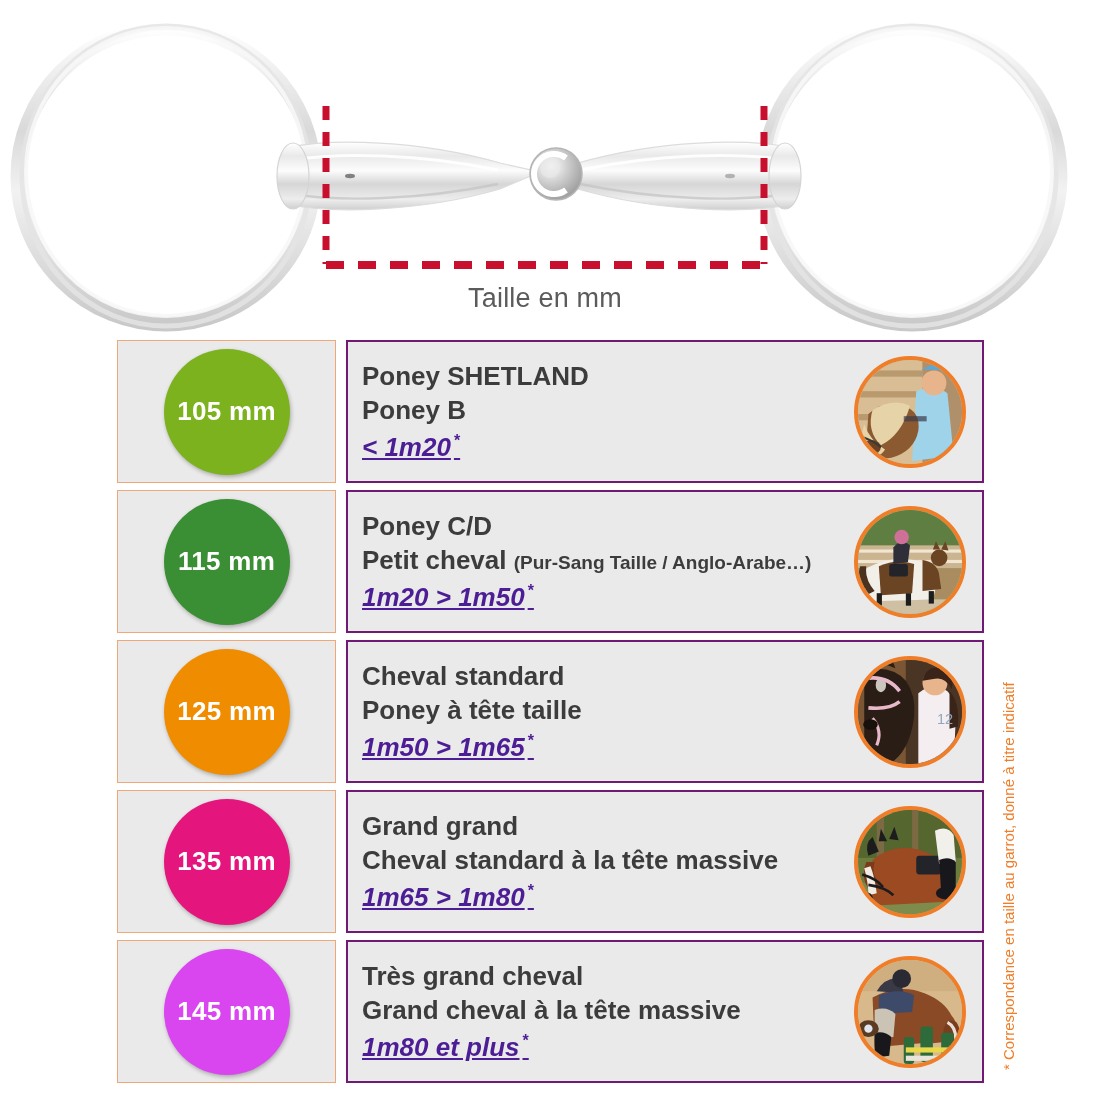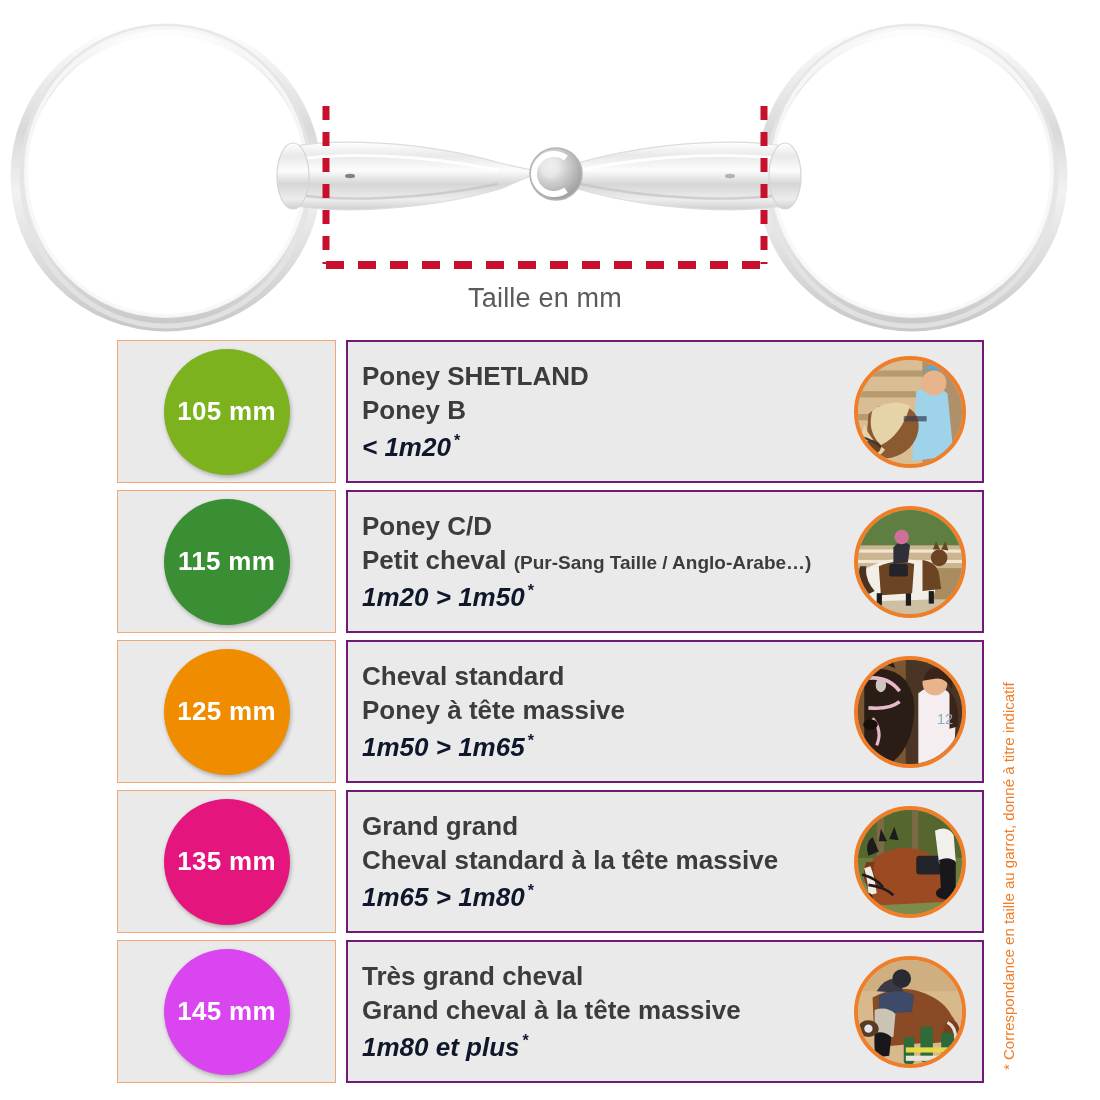--- a/index.html
+++ b/index.html
@@ -99,24 +99,25 @@
   }
   .line-main .sub {
     font-size: 19px;
     font-weight: bold;
     color: #3c3c3c;
   }
   .line-range {
     font-size: 26px;
     font-weight: bold;
     font-style: italic;
-    color: #0f172a;
+    color: #4c1d95;
     line-height: 1.32;
     margin-top: 2px;
     white-space: nowrap;
+    text-decoration: underline;
   }
   .line-range .star {
     font-size: 16px;
     font-style: normal;
     vertical-align: super;
     margin-left: 3px;
   }
 
   .photo {
     width: 112px;
@@ -285,21 +286,21 @@
     </div>
   </div>
 
   <div class="size-row">
     <div class="cell-circle">
       <div class="size-circle" style="background:#f08c00">125 mm</div>
     </div>
     <div class="cell-info">
       <div class="info-text">
         <div class="line-main">Cheval standard</div>
-        <div class="line-main"><span>Poney à tête massive</span><span class="sub"></span></div>
+        <div class="line-main"><span>Poney à tête taille</span><span class="sub"></span></div>
         <div class="line-range"><span>1m50 &gt; 1m65</span><span class="star">*</span></div>
       </div>
       <div class="photo">
         <svg viewBox="0 0 100 100" preserveAspectRatio="xMidYMid slice">
           <rect width="100" height="100" fill="#6b4a2c"></rect>
           <rect x="0" y="0" width="46" height="100" fill="#7a5634"></rect>
           <rect x="46" y="0" width="54" height="100" fill="#4a3524"></rect>
           <path d="M6,10 q26,-6 40,10 q10,14 8,34 q-4,34 -24,46 l-24,-6 Z" fill="#2a1d15"></path>
           <path d="M10,8 l4,-8 8,10 Z" fill="#2a1d15"></path>
           <path d="M26,4 l6,-6 4,10 Z" fill="#2a1d15"></path>

